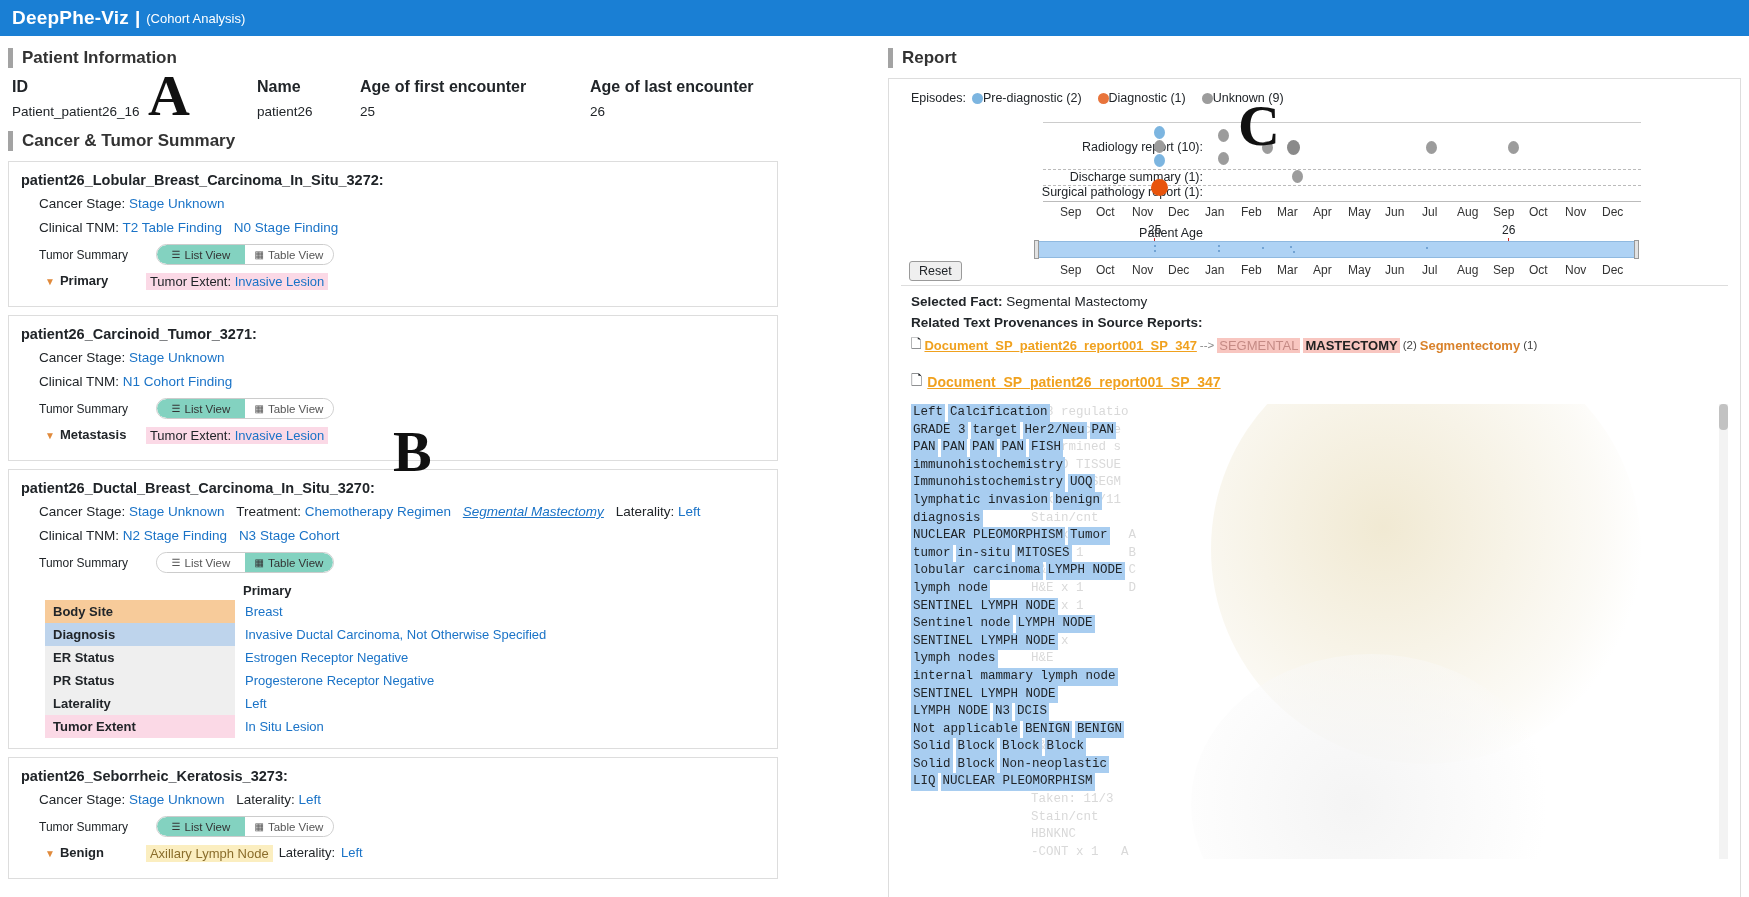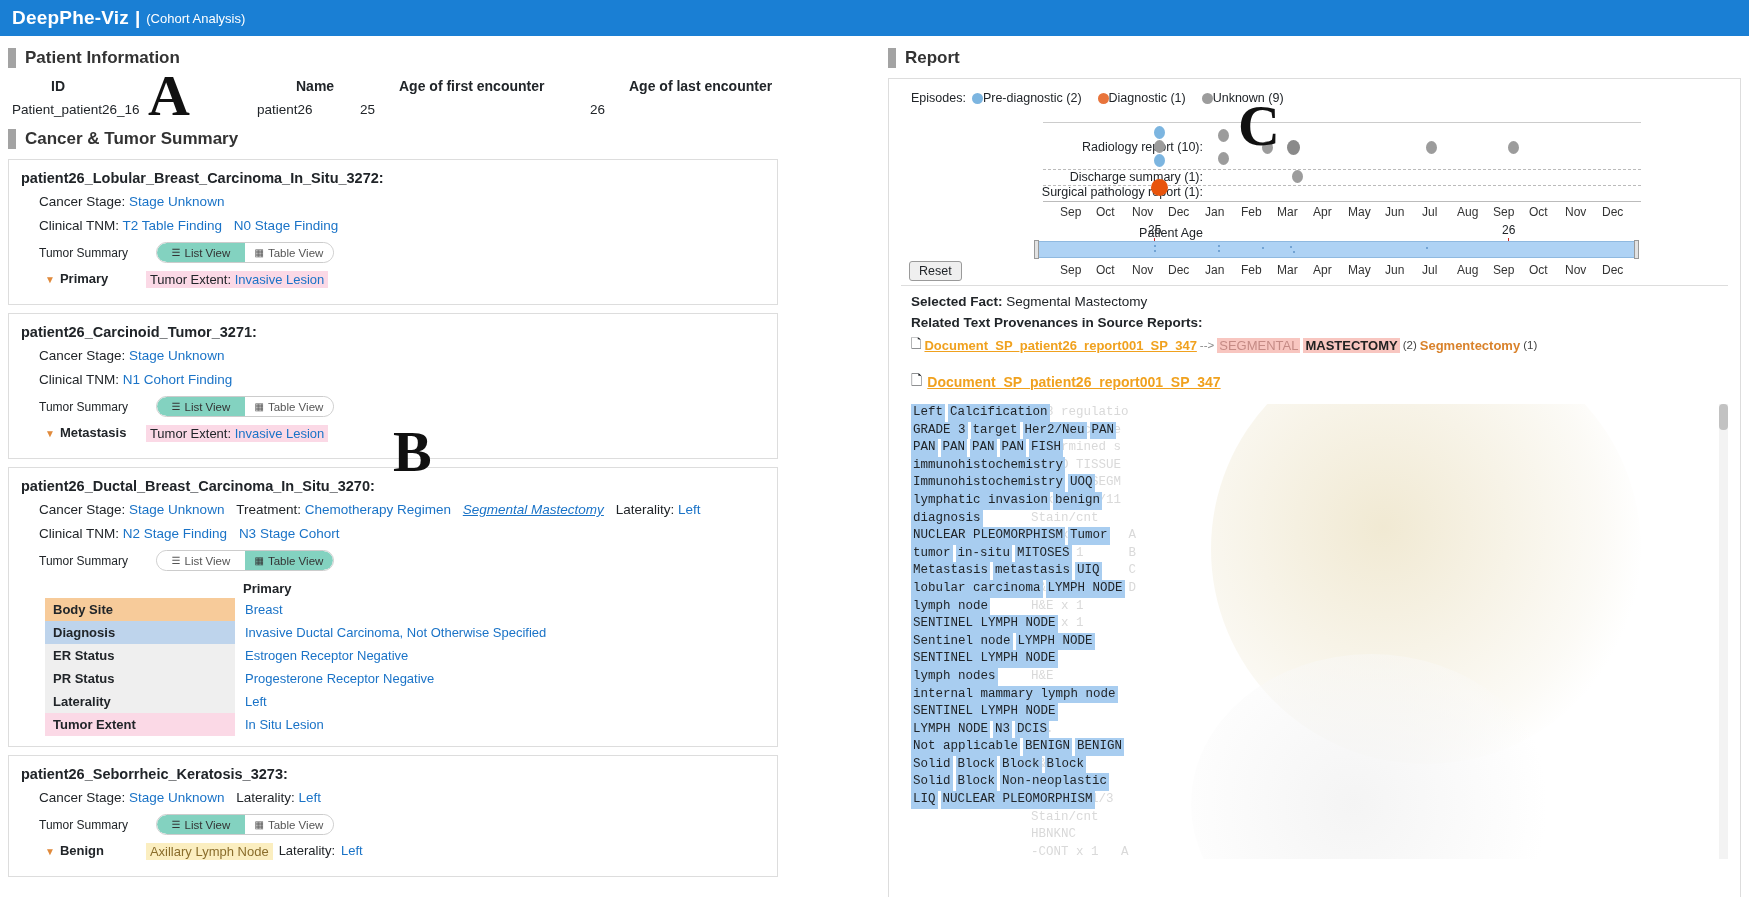--- a/index.html
+++ b/index.html
@@ -19,31 +19,31 @@
   .brand-bar { margin:0 6px; font-weight:bold; font-size:19px; }
   .brand-sub { font-size:13px; }
 
   
   .page { display:flex; height:861px; }
   .col-left { width:880px; padding:0 10px 0 0; position:relative; }
   .col-right { width:869px; position:relative; }
 
   .section-title {
     font-size:17px; font-weight:bold; color:#333;
-    border-left:8px solid #a3a3a3; padding-left:9px;
+    border-left:5px solid #a3a3a3; padding-left:9px;
     margin:12px 0 10px 8px;
   }
 
   
   .pinfo { display:flex; margin:0 0 4px 12px; }
   .pinfo-col { }
   .pinfo-col.c1 { width:245px; }
   .pinfo-col.c2 { width:103px; }
   .pinfo-col.c3 { width:230px; }
-  .pinfo-lbl { font-weight:bold; font-size:14px; margin-bottom:8px;margin-left:39px; }
+  .pinfo-lbl { font-weight:bold; font-size:16px; margin-bottom:8px; }
   .pinfo-val { font-size:13.5px; }
 
   
   .cards { margin-left:8px; width:770px; }
   .card { border:1px solid #ddd; margin-bottom:8px; padding:8px 10px 10px 10px; }
   .card-title { font-size:14.5px; font-weight:bold; margin:2px 0 8px 2px; }
   .card-row { margin:0 0 9px 20px; font-size:13.5px; }
   .lnk { color:#1a73c7; text-decoration:none; cursor:pointer; }
   .lnk.ital { font-style:italic; text-decoration:underline; }
   .gap { display:inline-block; width:8px; }
@@ -502,21 +502,20 @@
         <div style="position:relative;">
           <div><span class="tok">Left</span><span class="tok">Calcification</span></div>
           <div><span class="tok">GRADE 3</span><span class="tok">target</span><span class="tok">Her2/Neu</span><span class="tok">PAN</span></div>
           <div><span class="tok">PAN</span><span class="tok">PAN</span><span class="tok">PAN</span><span class="tok">PAN</span><span class="tok">FISH</span></div>
           <div><span class="tok">immunohistochemistry</span></div>
           <div><span class="tok">Immunohistochemistry</span><span class="tok">UOQ</span></div>
           <div><span class="tok">lymphatic invasion</span><span class="tok">benign</span></div>
           <div><span class="tok">diagnosis</span></div>
           <div><span class="tok">NUCLEAR PLEOMORPHISM</span><span class="tok">Tumor</span></div>
           <div><span class="tok">tumor</span><span class="tok">in-situ</span><span class="tok">MITOSES</span></div>
-          <div><span class="tok">Metastasis</span><span class="tok">metastasis</span><span class="tok">UIQ</span></div>
           <div><span class="tok">lobular carcinoma</span><span class="tok">LYMPH NODE</span></div>
           <div><span class="tok">lymph node</span></div>
           <div><span class="tok">SENTINEL LYMPH NODE</span></div>
           <div><span class="tok">Sentinel node</span><span class="tok">LYMPH NODE</span></div>
           <div><span class="tok">SENTINEL LYMPH NODE</span></div>
           <div><span class="tok">lymph nodes</span></div>
           <div><span class="tok">internal mammary lymph node</span></div>
           <div><span class="tok">SENTINEL LYMPH NODE</span></div>
           <div><span class="tok">LYMPH NODE</span><span class="tok">N3</span><span class="tok">DCIS</span></div>
           <div><span class="tok">Not applicable</span><span class="tok">BENIGN</span><span class="tok">BENIGN</span></div>

